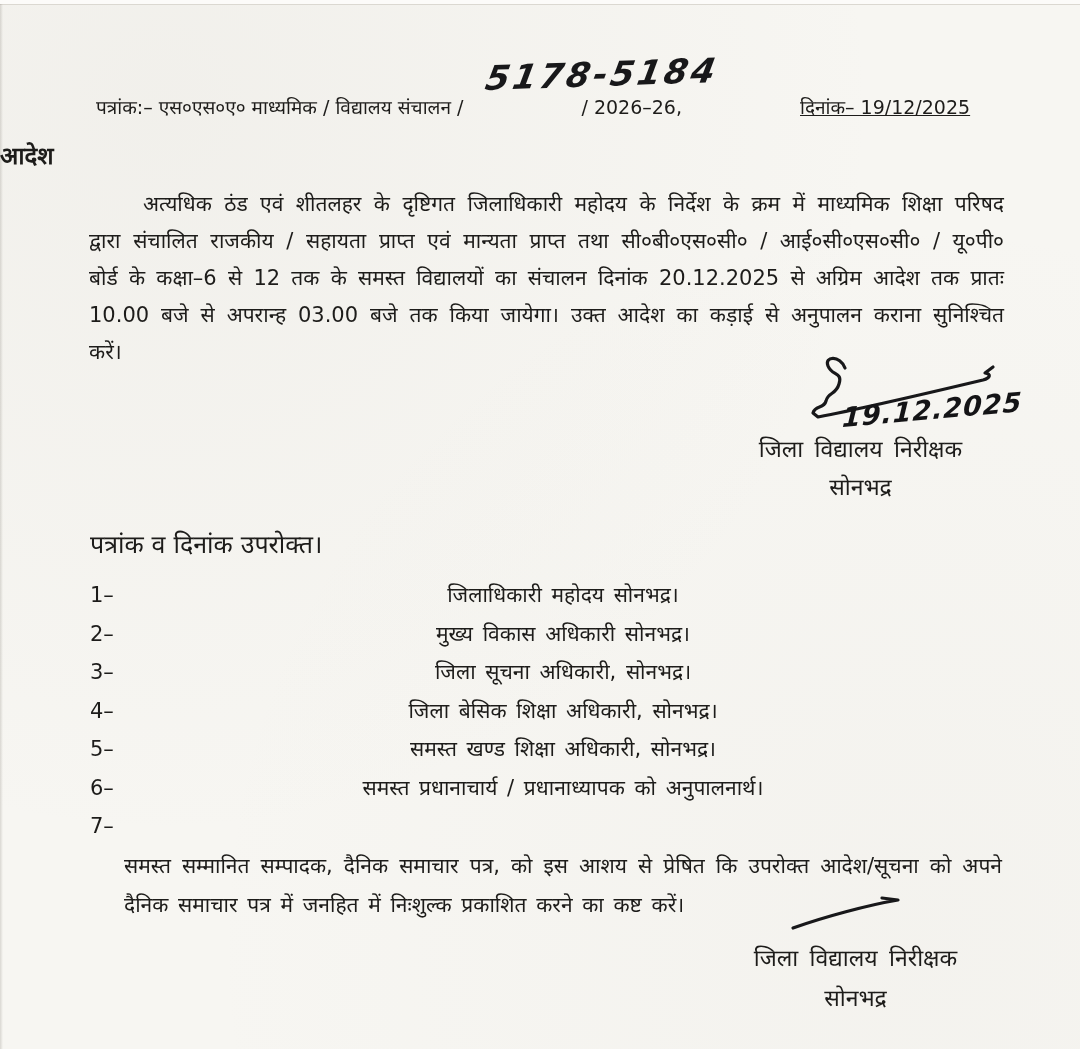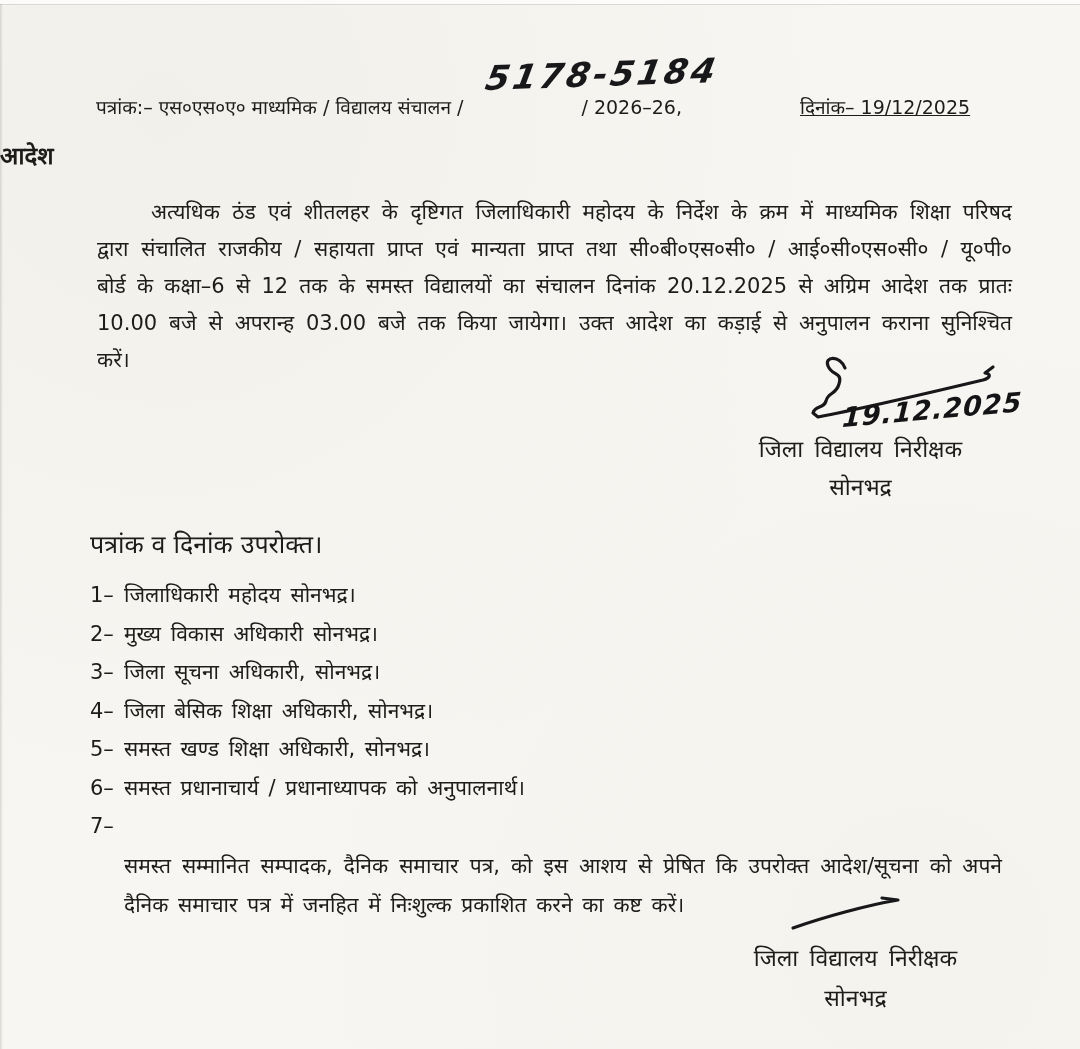--- a/index.html
+++ b/index.html
@@ -78,21 +78,21 @@
     position: absolute;
     top: 138px; left: 0; width: 100%;
     font-size: 24px;
     font-weight: 700;
   }
 
   .body-par {
     position: absolute;
     top: 182px; left: 85px;
     width: 915px;
-    margin: 12px;
+    margin: 4px;
     font-size: 21px;
     font-weight: 500;
     line-height: 37px;
     text-align: justify;
     text-indent: 54px;
     word-spacing: 4px;
   }
 
   
   .sig-scribble {
@@ -148,21 +148,21 @@
     width: 912px;
   }
   .copy-item {
     display: grid;
     grid-template-columns: 34px 1fr;
     font-size: 21px;
     font-weight: 500;
     line-height: 38.5px;
     word-spacing: 3px;
   }
-  .copy-item .txt { text-align: left; }
+  .copy-item .txt { text-align: center; }
   .copy-item.wrap .txt { text-align: justify; margin-top: 40px; }
 
   
   .footer-stroke {
     position: absolute;
     top: 896px; left: 788px;
     width: 122px; height: 38px;
   }
   .footer-title {
     position: absolute;

